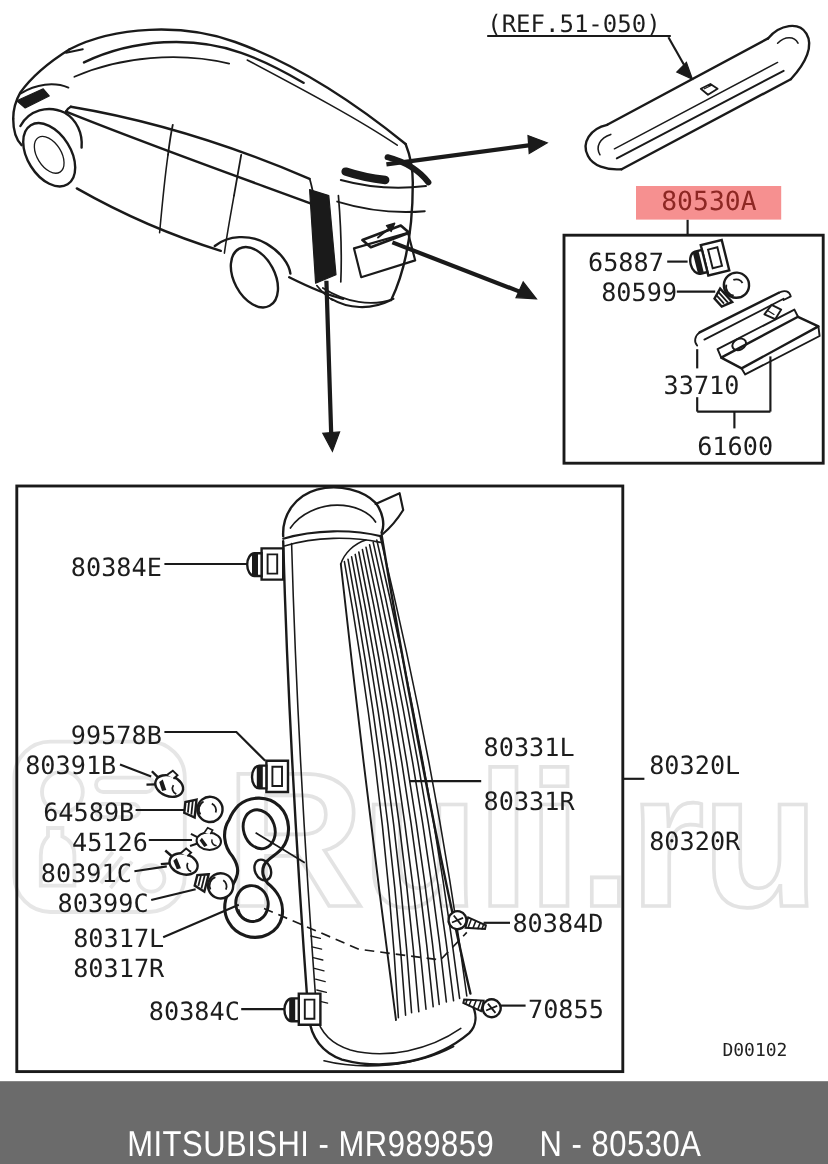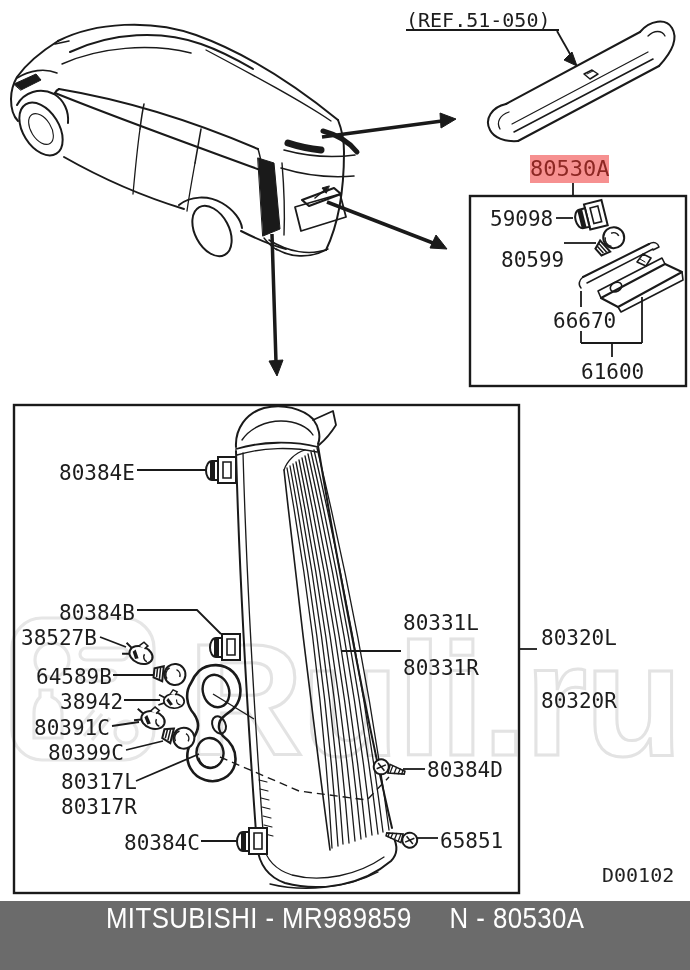--- a/index.html
+++ b/index.html
@@ -2,25 +2,25 @@
 <html><head>
 <meta charset="utf-8">
 <style>
   html,body{margin:0;padding:0;background:#ffffff;}
   .page{position:relative;width:690px;height:970px;background:#ffffff;overflow:hidden;
         font-family:"DejaVu Sans Mono",monospace;}
   .layer{position:absolute;left:0;top:0;}
   .plabel{position:absolute;font:400 21px/25px "DejaVu Sans Mono",monospace;color:#1d1d1d;
           white-space:nowrap;}
   .plabel.ref{font-size:20px;line-height:24px;}
-  .plabel.small{font-size:20px;line-height:18px;color:#222;}
+  .plabel.small{font-size:15px;line-height:18px;color:#222;}
   .badge{position:absolute;left:530px;top:155px;background:#f69090;color:#8d2723;
-         font:400 22px/26px "DejaVu Sans Mono",monospace;padding:1px 0;}
+         font:400 22px/26px "DejaVu Sans Mono",monospace;padding:1px 21px;}
   .footer{position:absolute;left:0;top:901px;width:690px;height:70px;background:#6b6b6b;
-          display:flex;align-items:flex-start;justify-content:center;color:#ffffff;}
+          display:flex;align-items:flex-end;justify-content:center;color:#ffffff;}
   .footer-inner{display:flex;gap:44px;transform:scaleX(0.86);
                 font:400 30px "Liberation Sans",sans-serif;letter-spacing:0.5px;}
   svg{display:block;}
 </style>
 </head>
 <body>
 
 <div class="page">
 
   <svg class="layer" width="690" height="970">
@@ -235,41 +235,41 @@
     <use href="#g-socket" transform="translate(153,720) rotate(18)"></use>
     <use href="#g-bulb" transform="translate(179,737) rotate(14)"></use>
     <use href="#g-screw" transform="translate(390,769) rotate(14)"></use>
     <use href="#g-screw" transform="translate(401,838) rotate(194)"></use>
   </svg>
 
   <div class="plabel ref" style="left:406px;top:8px">(REF.51-050)</div>
 
   <div class="badge">80530A</div>
 
-  <div class="plabel" style="left:490px;top:207px">59098</div>
-  <div class="plabel" style="left:501px;top:248px">80599</div>
-  <div class="plabel" style="left:553px;top:309px">66670</div>
+  <div class="plabel" style="left:490px;top:207px">65887</div>
+  <div class="plabel" style="left:501px;top:232px">80599</div>
+  <div class="plabel" style="left:553px;top:309px">33710</div>
   <div class="plabel" style="left:581px;top:360px">61600</div>
 
   <div class="plabel" style="left:59px;top:461px">80384E</div>
-  <div class="plabel" style="left:59px;top:601px">80384B</div>
-  <div class="plabel" style="left:21px;top:626px">38527B</div>
+  <div class="plabel" style="left:59px;top:601px">99578B</div>
+  <div class="plabel" style="left:21px;top:626px">80391B</div>
   <div class="plabel" style="left:36px;top:665px">64589B</div>
-  <div class="plabel" style="left:60px;top:690px">38942</div>
+  <div class="plabel" style="left:60px;top:690px">45126</div>
   <div class="plabel" style="left:34px;top:716px">80391C</div>
   <div class="plabel" style="left:48px;top:741px">80399C</div>
   <div class="plabel" style="left:61px;top:770px">80317L</div>
   <div class="plabel" style="left:61px;top:795px">80317R</div>
   <div class="plabel" style="left:124px;top:831px">80384C</div>
   <div class="plabel" style="left:403px;top:611px">80331L</div>
   <div class="plabel" style="left:403px;top:656px">80331R</div>
   <div class="plabel" style="left:541px;top:626px">80320L</div>
   <div class="plabel" style="left:541px;top:689px">80320R</div>
   <div class="plabel" style="left:427px;top:758px">80384D</div>
-  <div class="plabel" style="left:440px;top:829px">65851</div>
+  <div class="plabel" style="left:440px;top:829px">70855</div>
 
   <div class="plabel small" style="left:602px;top:866px">D00102</div>
 
   <div class="footer">
     <div class="footer-inner">
       <span>MITSUBISHI - MR989859</span>
       <span>N - 80530A</span>
     </div>
   </div>
 

